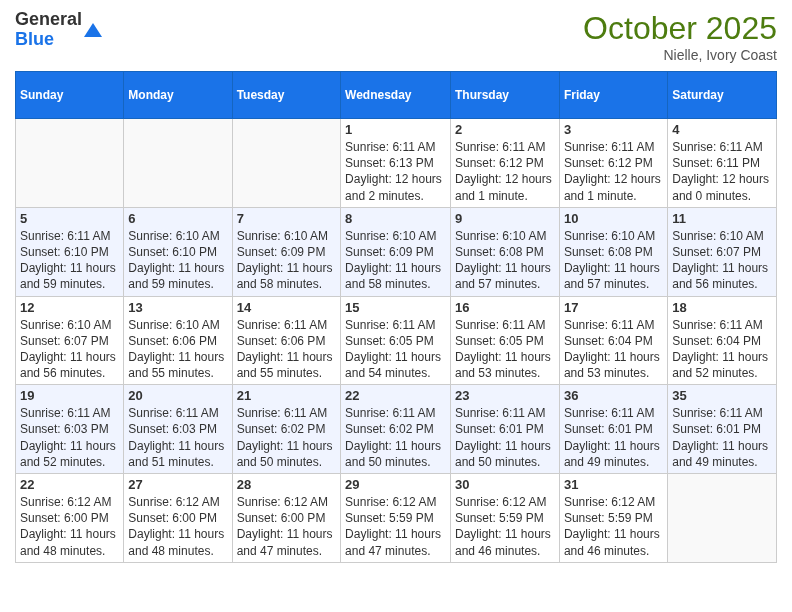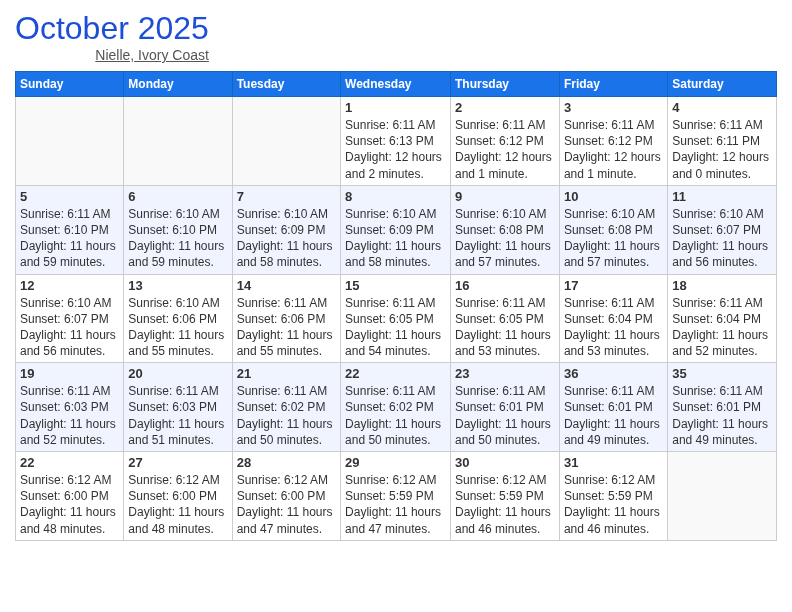--- a/index.html
+++ b/index.html
@@ -35,38 +35,37 @@
     .logo-shape {
       display: flex;
       align-items: center;
     }
     .title-block {
       text-align: right;
     }
     .month-title {
       font-size: 32px;
       font-weight: 300;
-      color: #1d4ed8;
+      color: #4d7c0f;
     }
     .location-title {
       font-size: 14px;
       color: #555;
-      text-decoration: underline;
     }
     .calendar {
       width: 100%;
       border-collapse: collapse;
       border: 1px solid #ccc;
     }
     .calendar th {
       background: #1a73e8;
       color: #fff;
       font-size: 12px;
       font-weight: bold;
-      padding: 5px 4px;
+      padding: 16px 4px;
       text-align: left;
       border: 1px solid #1565c0;
     }
     .calendar td {
       border: 1px solid #ccc;
       vertical-align: top;
       padding: 3px 4px;
       width: 113px;
       min-height: 80px;
       font-size: 10px;
@@ -87,20 +86,33 @@
     }
     .row-alt td {
       background: #f0f4ff;
     }
   </style>
 </head>
 <body>
 
 <div class="page">
   <div class="header">
+    <div class="logo">
+      <div class="logo-shape">
+        <div class="logo-text">
+          <span class="logo-general">General</span>
+          <span class="logo-blue">Blue</span>
+        </div>
+        <div style="display:flex;flex-direction:column;justify-content:center;margin-left:2px;">
+          <svg width="18" height="18" viewBox="0 0 18 18">
+            <polygon points="9,2 18,16 0,16" fill="#1a73e8"></polygon>
+          </svg>
+        </div>
+      </div>
+    </div>
     <div class="title-block">
       <div class="month-title">October 2025</div>
       <div class="location-title">Nielle, Ivory Coast</div>
     </div>
   </div>
 
   <table class="calendar">
     <thead>
       <tr>
       <th>Sunday</th>

